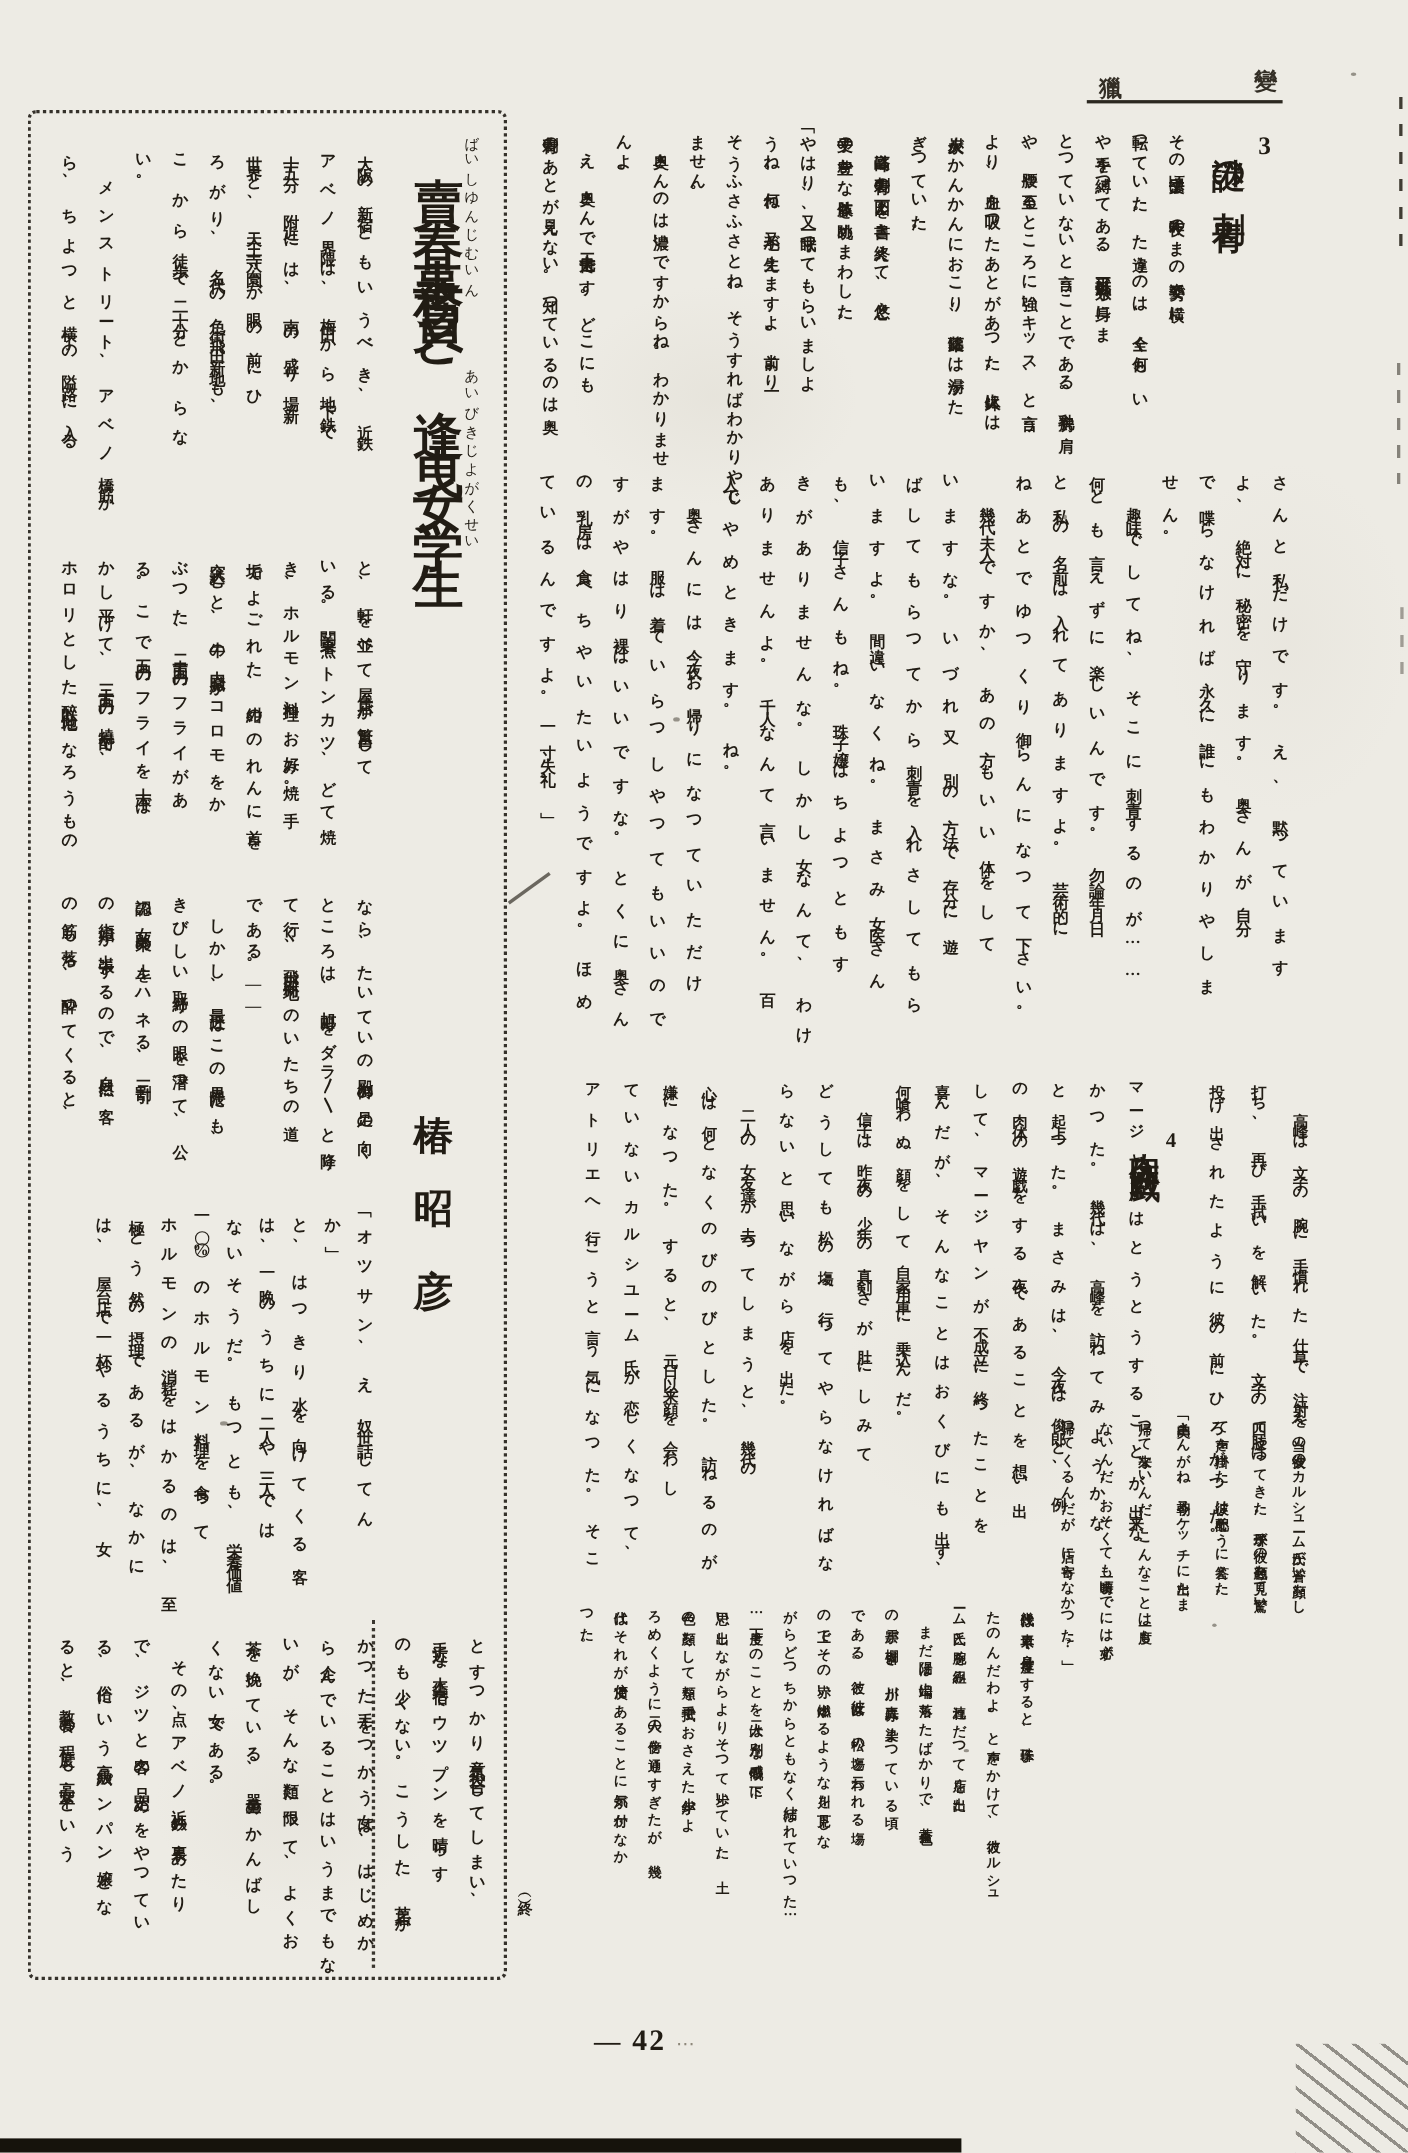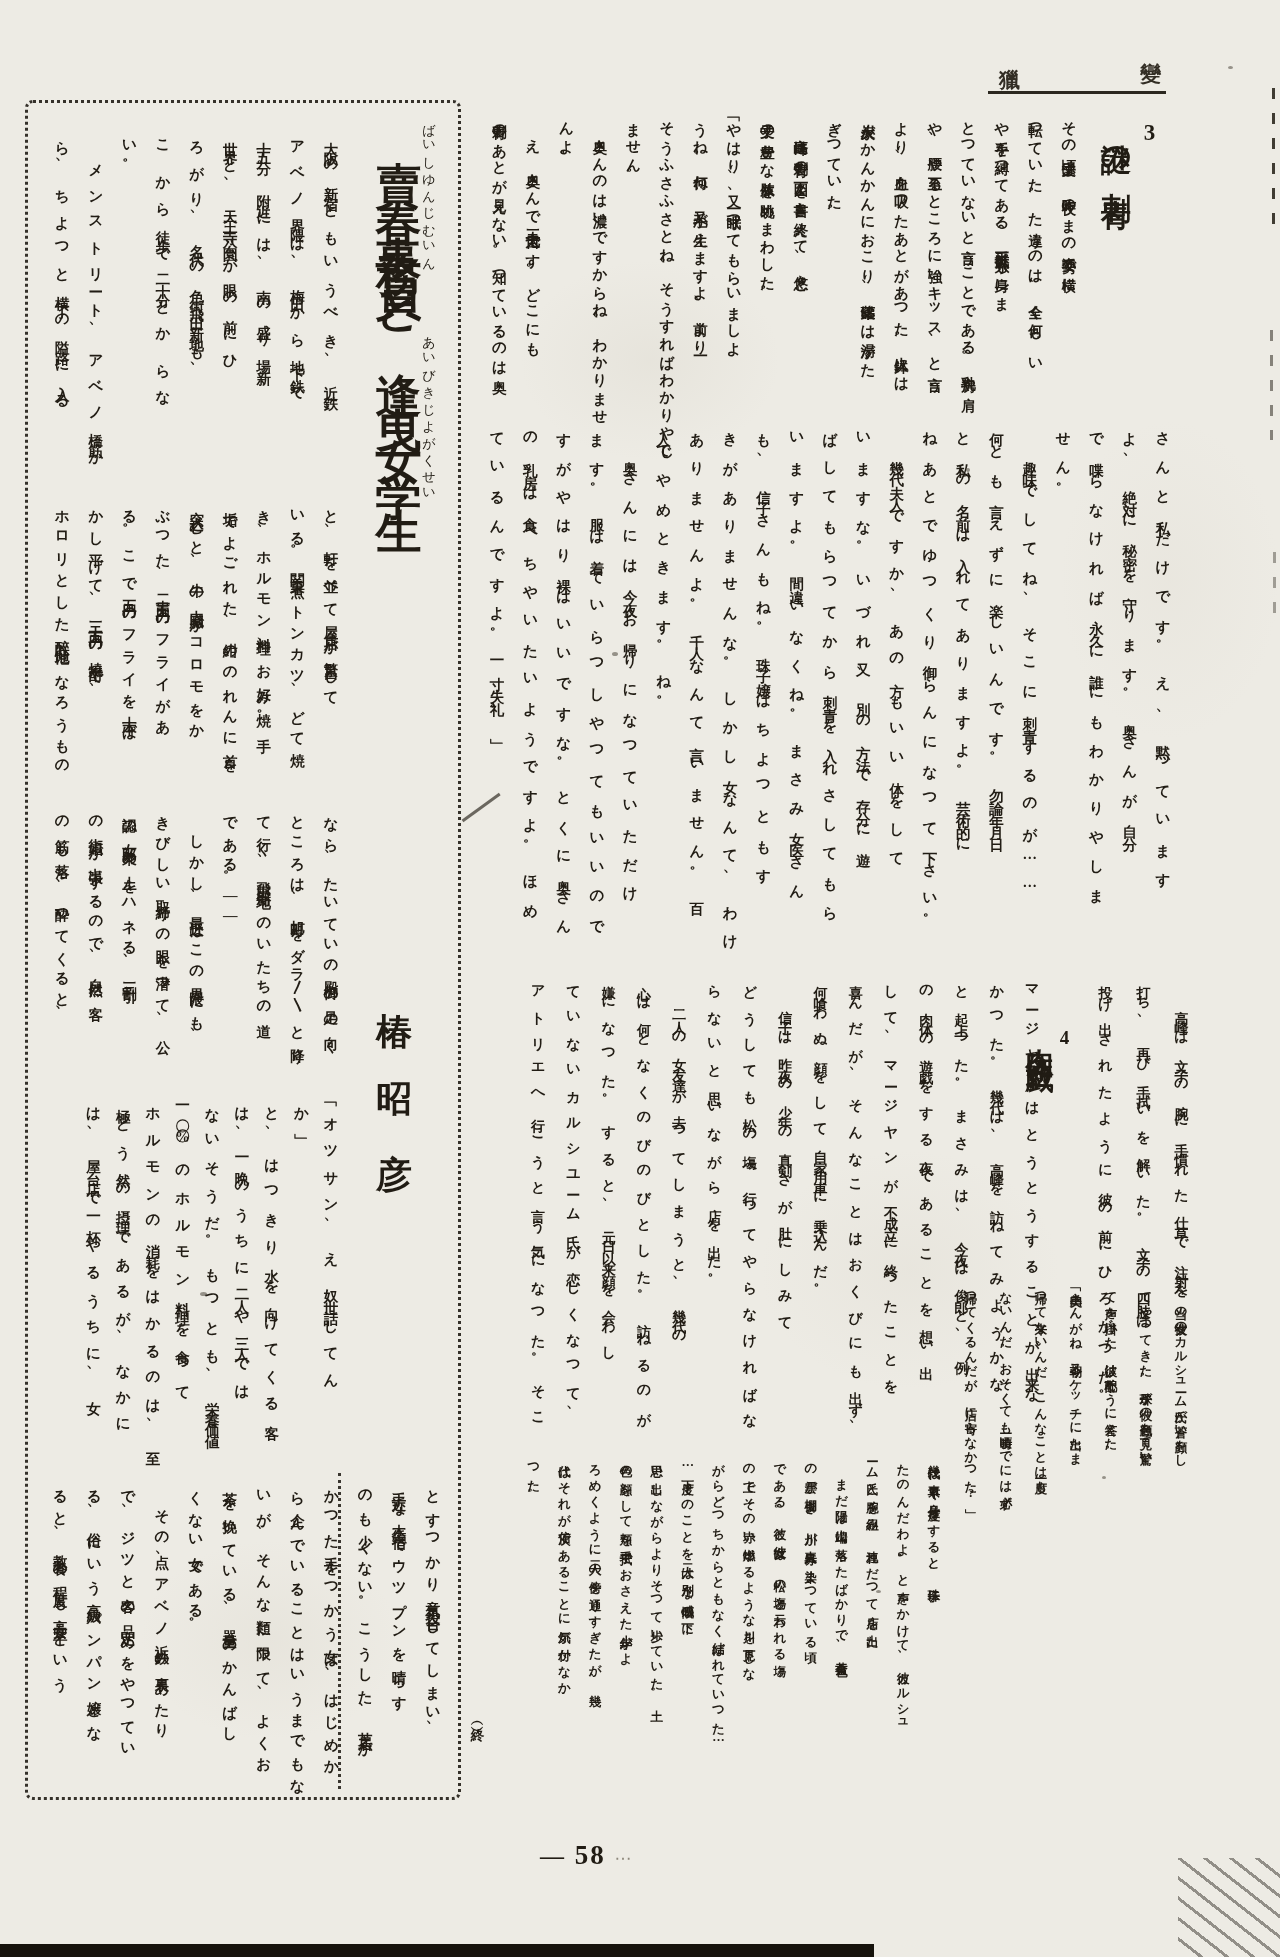--- a/index.html
+++ b/index.html
@@ -229,21 +229,21 @@
     <div class="col">茶を挽いている、器量のかんばし</div>
     <div class="col">くない女である。</div>
     <div class="col">　その点、アベノ近鉄の裏あたり</div>
     <div class="col">で、ジツと客の品定めをやつてい</div>
     <div class="col">る、俗にいう高級パンパン嬢とな</div>
     <div class="col">ると、教養の程度も高女卒という</div>
   </div>
 
 <div class="pagenum">
   <span class="dash">—</span>
-  <span>58</span>
+  <span>42</span>
   <span class="dots">⋯</span>
 </div>
 
 <div class="bottom-bar"></div>
 <div class="edge-dash e1"></div>
 <div class="edge-dash e2"></div>
 <div class="edge-dash e3"></div>
 <div class="curl"></div>
 <div class="scratch"></div>
 <div class="speck" style="left:1228px;top:66px;width:5px;height:3px"></div>

